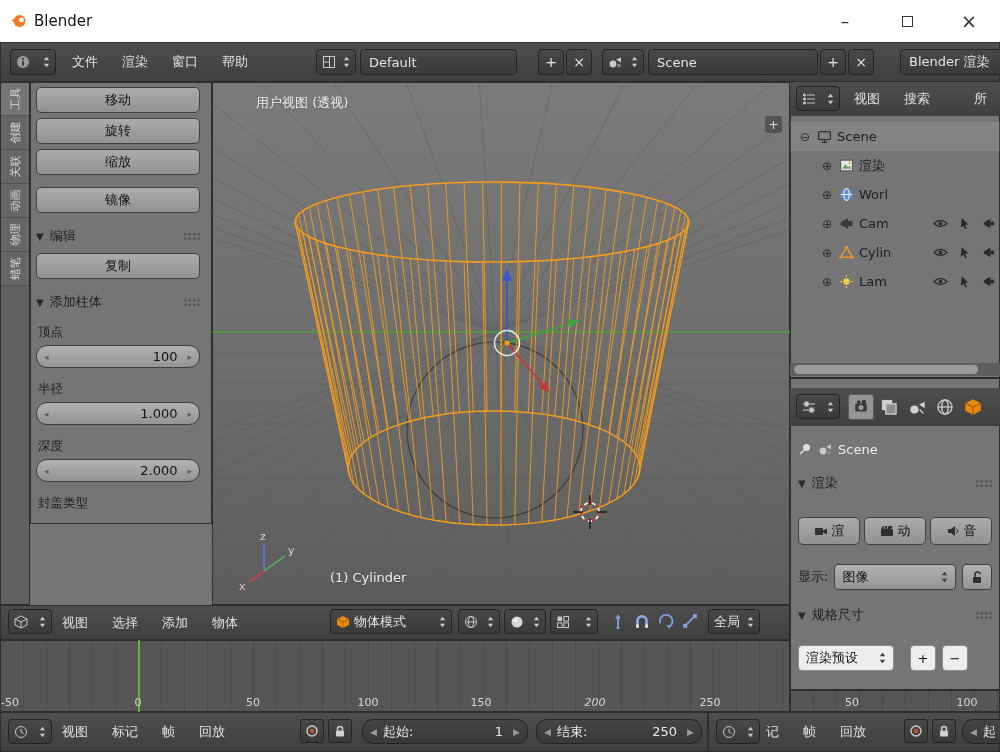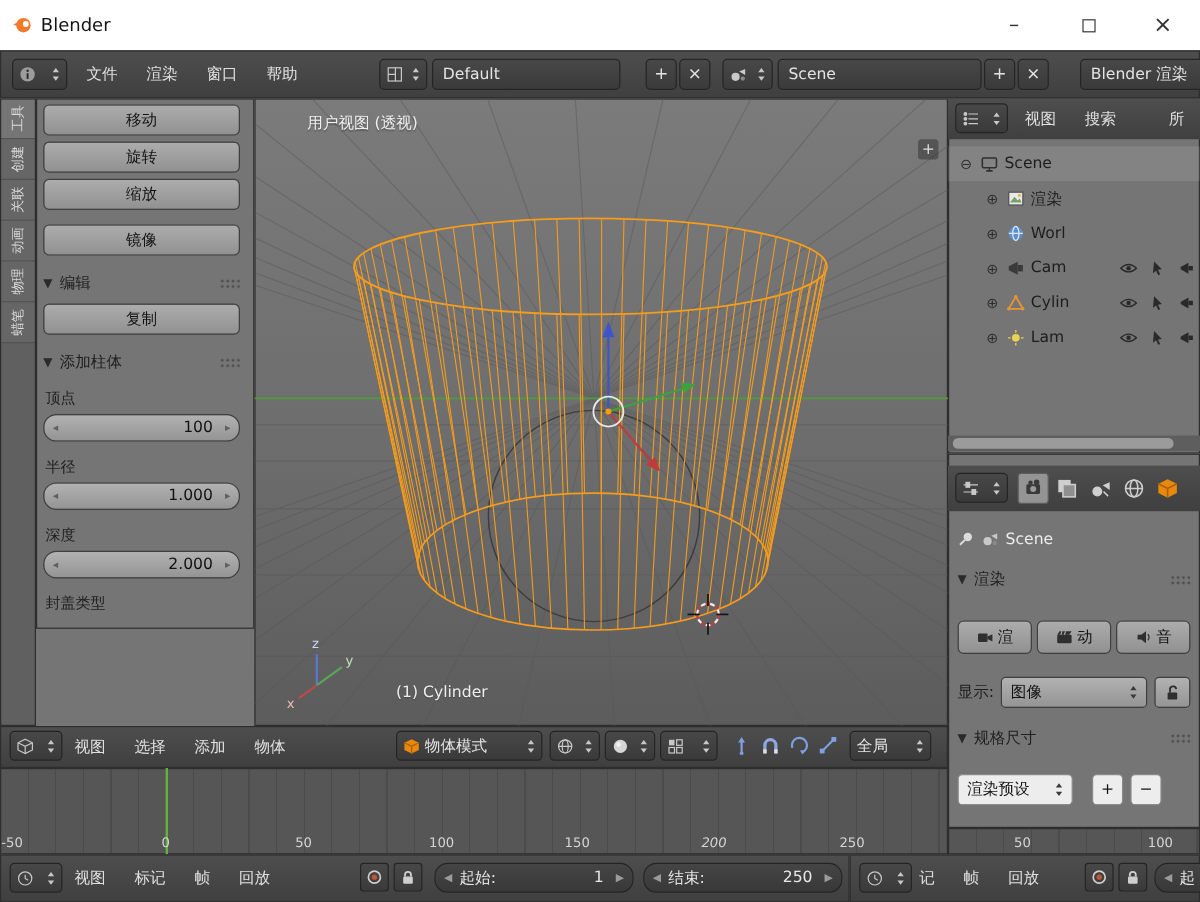--- a/index.html
+++ b/index.html
@@ -507,21 +507,21 @@
       </div>
     <div class="hicon" style="left:678px">
         <span class="i16">
           <svg viewBox="0 0 14 14">
             <line x1="3" y1="11" x2="11" y2="3" stroke="#7f9fe0" stroke-width="1.6"></line>
             <rect x="1" y="9.5" width="3.5" height="3.5" fill="#7f9fe0"></rect>
             <rect x="9.5" y="1" width="3.5" height="3.5" fill="#7f9fe0"></rect>
           </svg>
         </span>
       </div>
-    <div class="dbtn" style="left:708px;width:68px;height:25px">
+    <div class="dbtn" style="left:708px;width:52px;height:25px">
       <span>全局</span>
       <span class="i8">
           <svg viewBox="0 0 8 16">
             <path d="M4 2 7 6H1Z" fill="#c9c9c9"></path>
             <path d="M4 14 1 10h6Z" fill="#c9c9c9"></path>
           </svg>
         </span>
     </div>
   </div>
 

